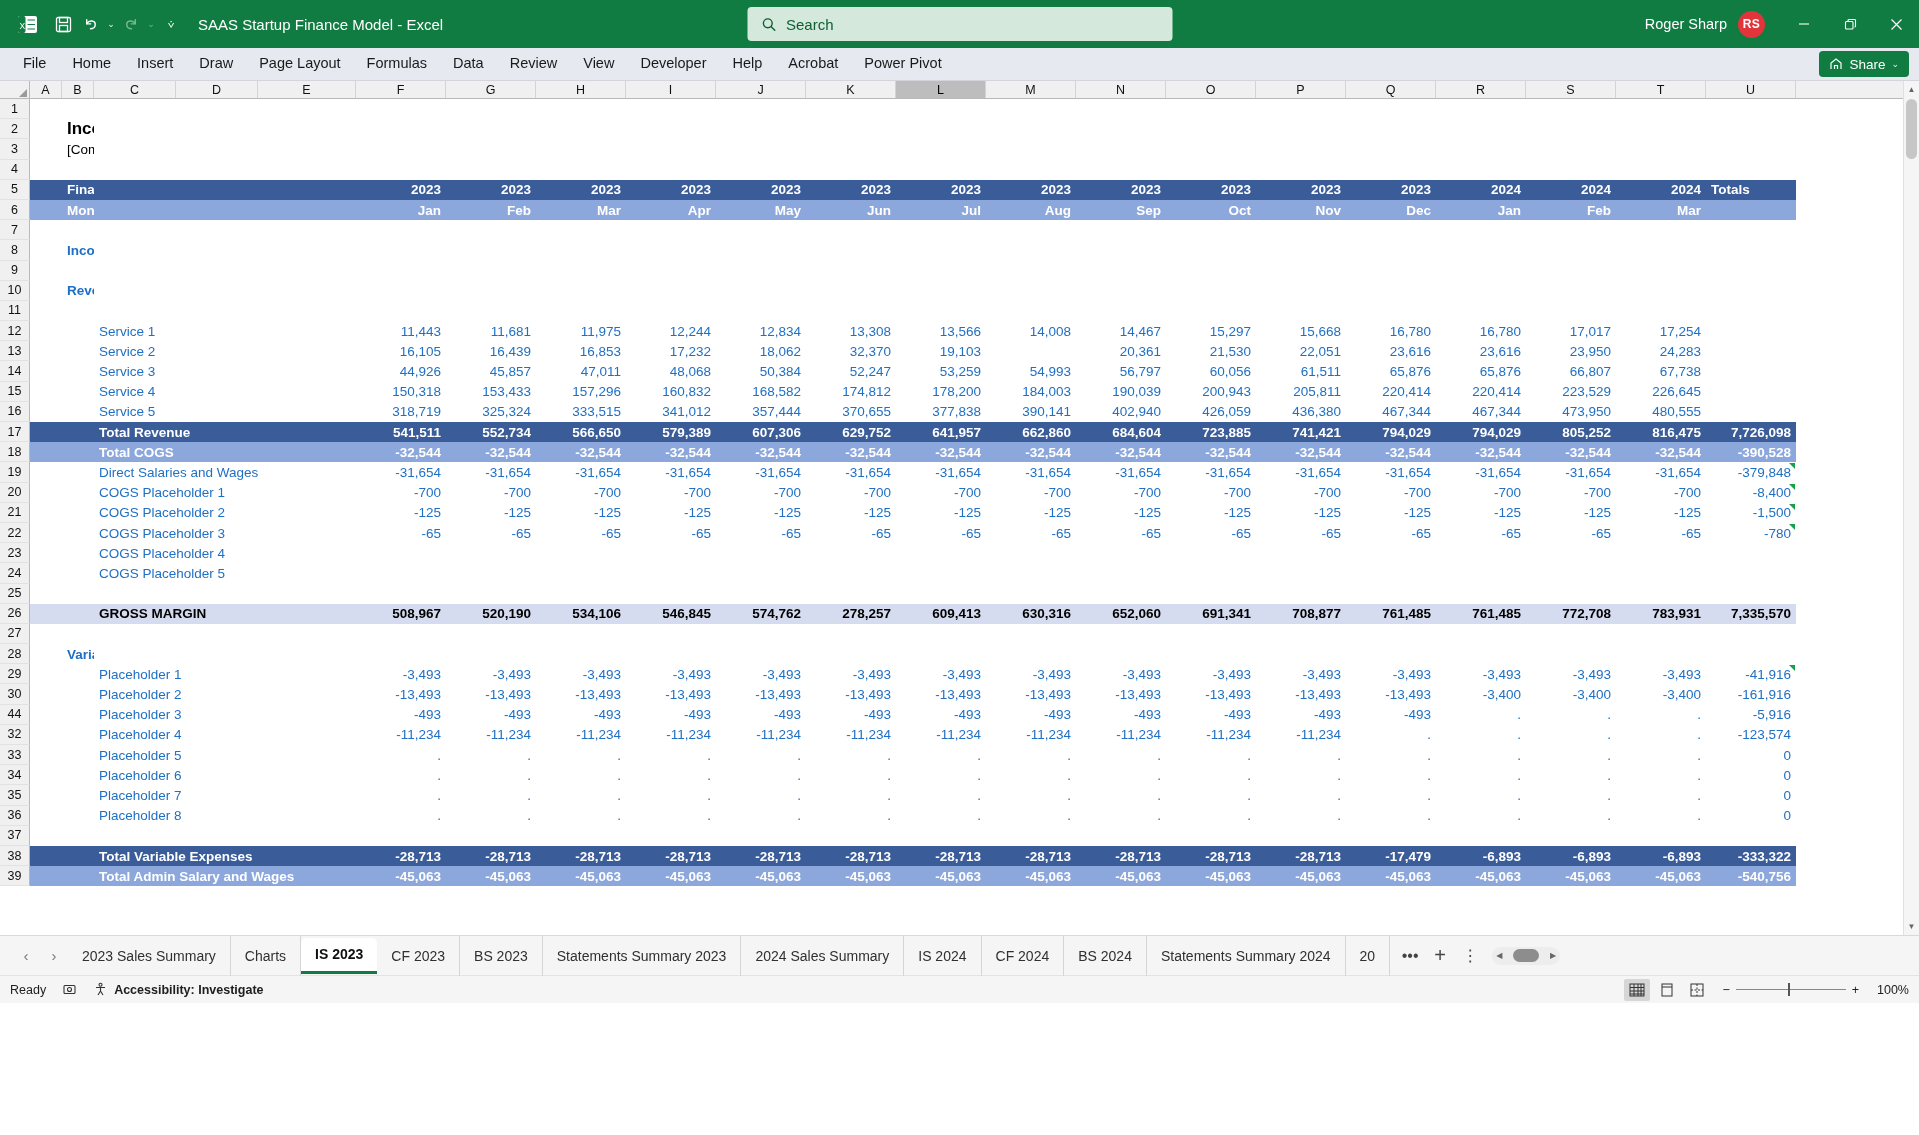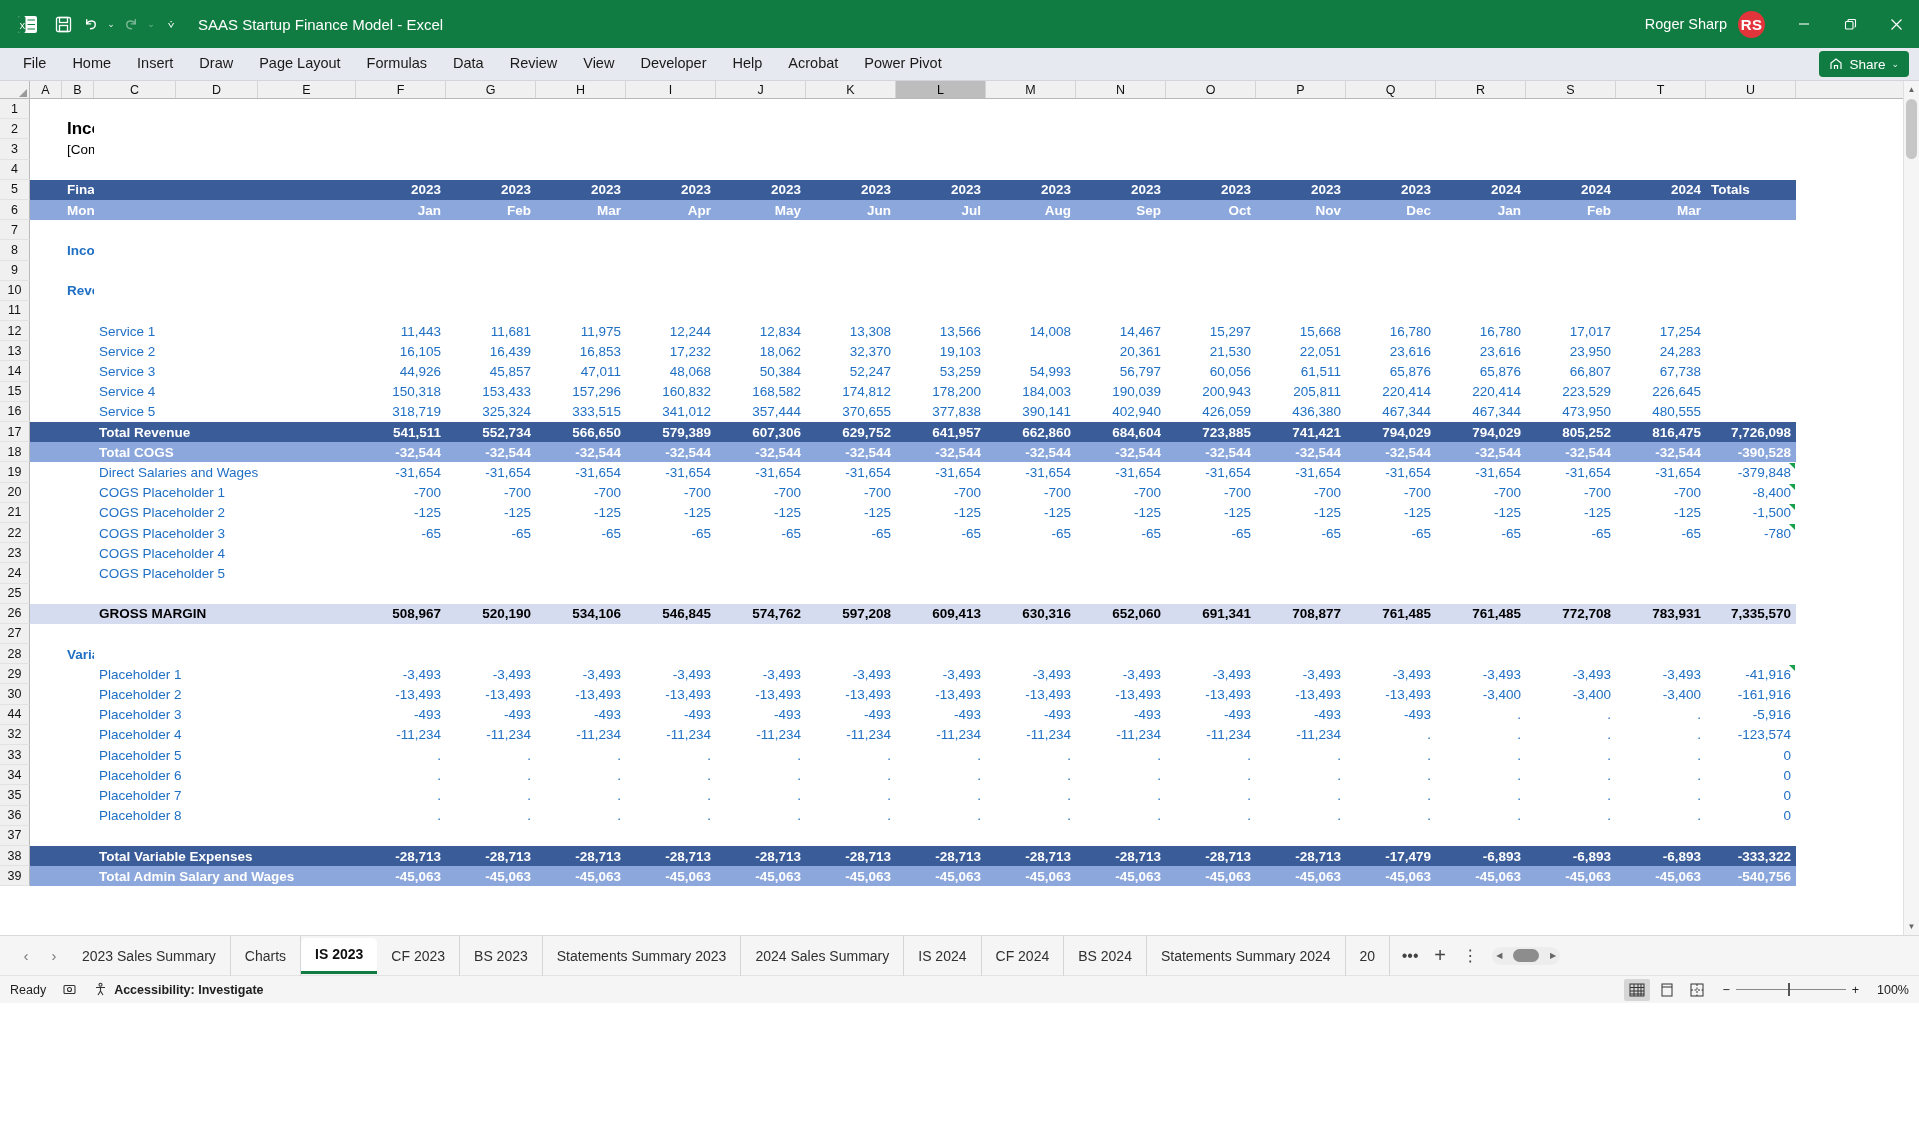--- a/index.html
+++ b/index.html
@@ -28,21 +28,21 @@
   .searchbox{
     position:absolute; left:50%; transform:translateX(-50%);
     width:425px; height:34px; background:#D4E9DC; border-radius:4px;
     display:flex; align-items:center; gap:10px; padding:0 14px;
     color:#0d5e32; font-size:15px; cursor:text;
   }
   .tb-right{ margin-left:auto; display:flex; align-items:center;text-align:right; }
   .user-name{ font-size:14.5px; }
   .avatar{
     width:27px; height:27px; border-radius:50%; background:#E2353B;
-    color:#fff; font-size:15px; display:flex; align-items:center;
+    color:#fff; font-size:12px; display:flex; align-items:center;
     justify-content:center; margin-left:11px; font-weight:600; letter-spacing:.3px;
   }
   .wbtn{
     width:46px; height:48px; display:flex; align-items:center; justify-content:center;
     cursor:pointer;
   }
 
   
   .ribbon{
     height:33px; background:#E6E9EF; display:flex; align-items:flex-end;
@@ -216,20 +216,29 @@
     </div>
     <div class="qat-btn sm dim">
         <span class="caret">⌄</span>
       </div>
     <div class="qat-btn sm">
         <span style="font-size:11px;">⩒</span>
       </div>
   </div>
   <div class="doc-title">SAAS Startup Finance Model  -  Excel</div>
 
+  <div class="searchbox">
+    <span>
+      <svg width="15" height="15" viewBox="0 0 15 15" fill="none" stroke="#0d5e32" stroke-width="1.4">
+          <circle cx="6.3" cy="6.3" r="4.4"></circle>
+          <path d="M9.7 9.7 L13.3 13.3" stroke-linecap="round"></path>
+        </svg>
+    </span>
+    <span>Search</span>
+  </div>
 
   <div class="tb-right">
     <span class="user-name">Roger Sharp</span>
     <div class="avatar">RS</div>
     <div class="wbtn" style="margin-left:16px;">
       <svg width="12" height="12" viewBox="0 0 12 12" stroke="#fff" stroke-width="1.1">
           <path d="M1 6 L11 6"></path>
         </svg>
     </div>
     <div class="wbtn">
@@ -931,21 +940,21 @@
         <div class="rh">26</div>
         <div class="cells">
           <div class="cell lbl" style="width: 32px; min-width: 32px;"></div>
           <div class="cell lbl" style="width: 32px; min-width: 32px;"></div>
           <div class="cell lbl" style="width: 262px; min-width: 262px;">GROSS MARGIN</div>
           <div class="cell num" style="width: 90px; min-width: 90px;">508,967</div>
           <div class="cell num" style="width: 90px; min-width: 90px;">520,190</div>
           <div class="cell num" style="width: 90px; min-width: 90px;">534,106</div>
           <div class="cell num" style="width: 90px; min-width: 90px;">546,845</div>
           <div class="cell num" style="width: 90px; min-width: 90px;">574,762</div>
-          <div class="cell num" style="width: 90px; min-width: 90px;">597,208</div>
+          <div class="cell num" style="width: 90px; min-width: 90px;">278,257</div>
           <div class="cell num" style="width: 90px; min-width: 90px;">609,413</div>
           <div class="cell num" style="width: 90px; min-width: 90px;">630,316</div>
           <div class="cell num" style="width: 90px; min-width: 90px;">652,060</div>
           <div class="cell num" style="width: 90px; min-width: 90px;">691,341</div>
           <div class="cell num" style="width: 90px; min-width: 90px;">708,877</div>
           <div class="cell num" style="width: 90px; min-width: 90px;">761,485</div>
           <div class="cell num" style="width: 90px; min-width: 90px;">761,485</div>
           <div class="cell num" style="width: 90px; min-width: 90px;">772,708</div>
           <div class="cell num" style="width: 90px; min-width: 90px;">783,931</div>
           <div class="cell num" style="width: 90px; min-width: 90px;">7,335,570</div>

